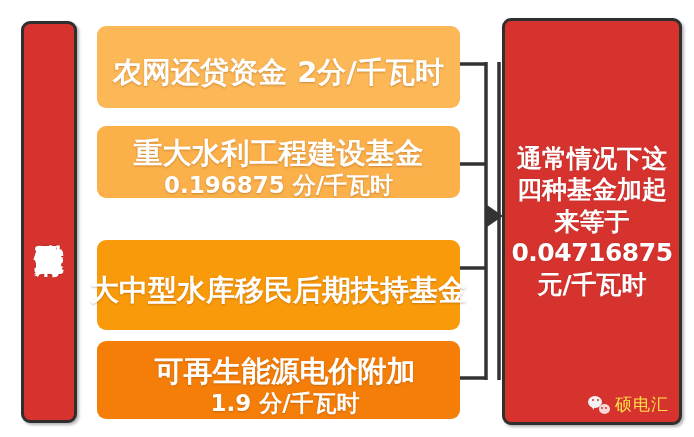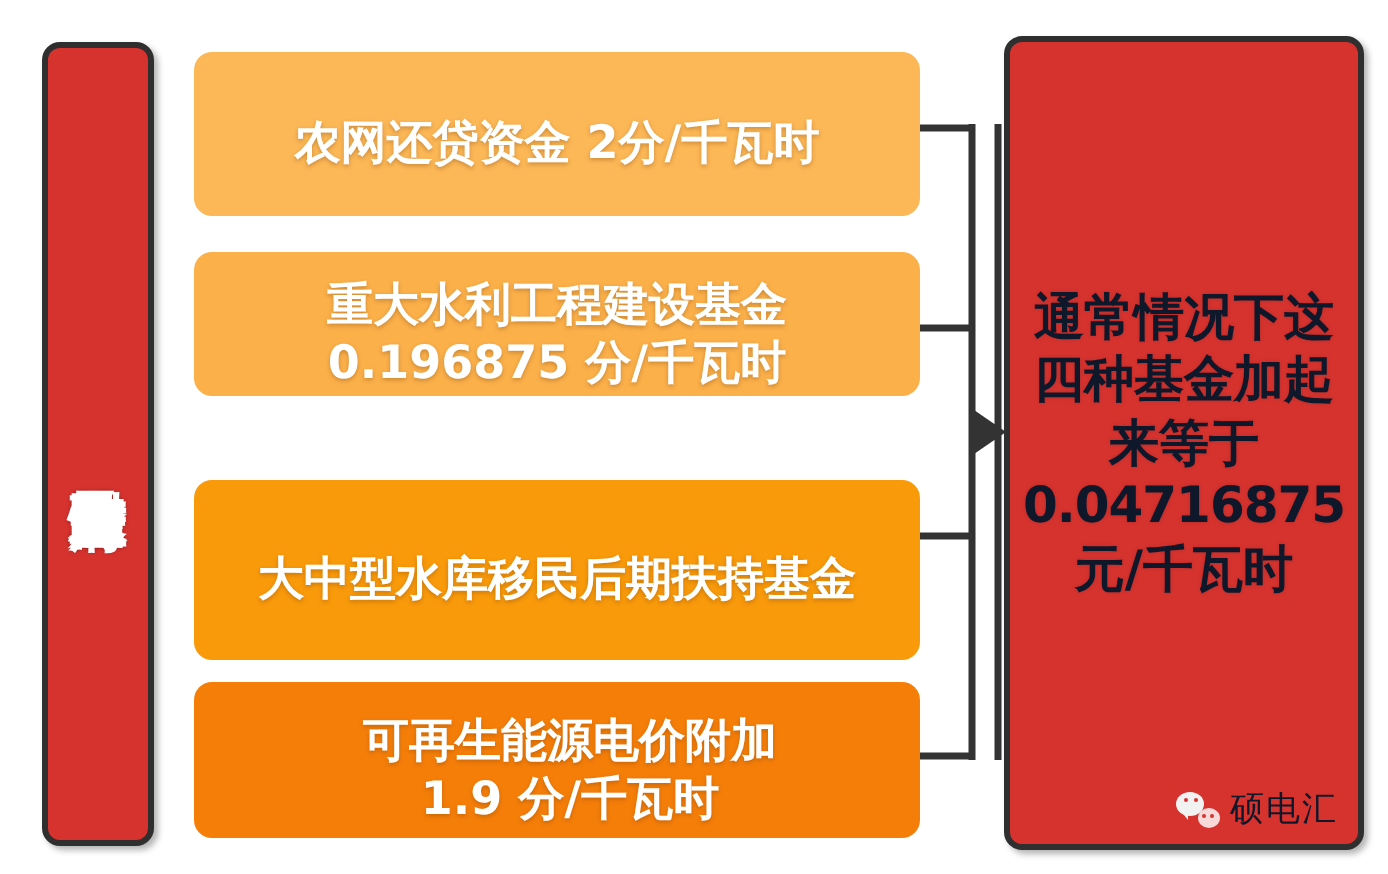--- a/index.html
+++ b/index.html
@@ -60,21 +60,21 @@
     flex-direction: column;
     align-items: center;
     justify-content: center;
     color: #ffffff;
     font-weight: bold;
     text-align: center;
     line-height: 1.22;
     padding: 4px 10px;
     text-shadow: 0 1px 2px rgba(120,60,0,0.35);
   }
-  .item-box .line1 { font-size: 23px; white-space: nowrap; margin-top: 11px; }
+  .item-box .line1 { font-size: 29px; white-space: nowrap; margin-top: 11px; }
   .item-box .line2 { font-size: 23px; white-space: nowrap; }
 
   #item-0 { top: 26px;  height: 82px;  background: #FCB756; }
   #item-1 { top: 126px; height: 72px;  background: #FBB04A; }
   #item-2 { top: 240px; height: 90px;  background: #F99A0B; }
   #item-3 { top: 341px; height: 78px;  background: #F57E09; }
 
   
   #connector {
     position: absolute;
@@ -95,21 +95,21 @@
     background: #D6332F;
     border: 3px solid #2f2f2f;
     border-radius: 9px;
     box-sizing: border-box;
     display: flex;
     align-items: center;
     justify-content: center;
     box-shadow: 2px 2px 3px rgba(0,0,0,0.30);
   }
   .summary-text {
-    color: #0f172a;
+    color: #ffffff;
     font-size: 25px;
     font-weight: bold;
     line-height: 1.26;
     text-align: center;
     width: 100%;
     padding: 0 6px;
     box-sizing: border-box;
     text-shadow: 0 0 2px rgba(0,0,0,0.15);
   }
   .summary-text .sline { display: block; white-space: nowrap; }
@@ -156,21 +156,21 @@
     position: absolute;
     width: 2px; height: 2px;
     border-radius: 50%;
     background: #D6332F;
   }
   .wechat-icon .eye.e1 { left: 4px; top: 4px; }
   .wechat-icon .eye.e2 { left: 9px; top: 4px; }
   .wechat-icon .eye.e3 { right: 7px; bottom: 5px; background:#D6332F; }
   .wechat-icon .eye.e4 { right: 3px; bottom: 5px; background:#D6332F; }
   .wm-text {
-    color: #0f172a;
+    color: #fde047;
     font-size: 17px;
     font-weight: normal;
     letter-spacing: 1px;
     white-space: nowrap;
   }
 </style>
 </head>
 <body>
 
 <div id="diagram">

